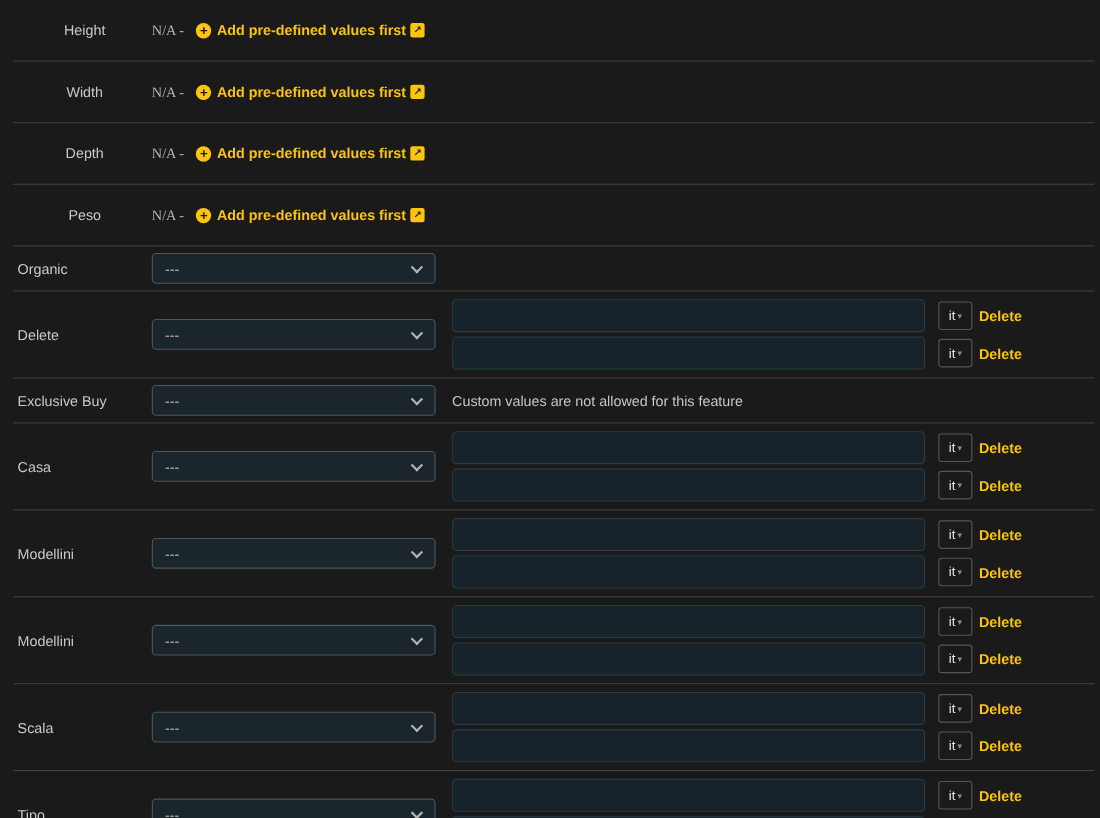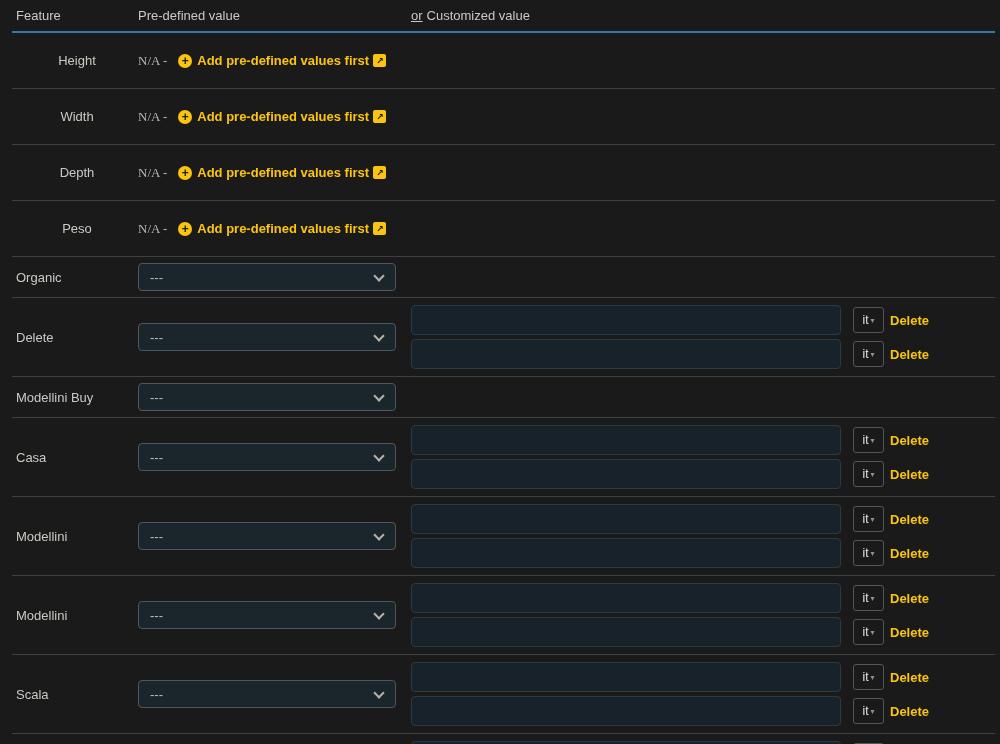--- a/index.html
+++ b/index.html
@@ -96,25 +96,20 @@
     margin-left:6px;
     color:var(--accent);font-weight:bold;cursor:pointer;text-decoration:none;
     flex-shrink:0;
   }
   .note{color:#c9c6c0;}
 </style>
 </head>
 <body>
 
 <div class="table">
-  <div class="hrow">
-    <div class="col1 hcell">Feature</div>
-    <div class="col2 hcell">Pre-defined value</div>
-    <div class="col3 hcell"><span class="or">or</span><span>Customized value</span></div>
-  </div>
   <div id="rows">
   <div class="row row-na">
     <div class="col1"><span class="flabel">Height</span></div>
     <div class="col2">
       <span class="na">N/A -</span>
       <a class="addlink">
         <span class="plus-ic">+</span>
         <span class="addtext">Add pre-defined values first</span>
         <span class="ext-ic">↗</span>
       </a>
@@ -197,27 +192,28 @@
       <span class="langtxt">it</span>
       <span class="caret">▾</span>
     </div>
     <a class="del">Delete</a>
   </div>
 </div>
         </div>
   </div>
 
   <div class="row row-select">
-    <div class="col1"><span class="flabel">Modellini Buy</span></div>
-    <div class="col2">
-      <div class="selwrap">
-        <select class="sel"><option>---</option></select>
-        <span class="chev"></span>
-      </div>
-    </div>
+    <div class="col1"><span class="flabel">Exclusive Buy</span></div>
+    <div class="col2">
+      <div class="selwrap">
+        <select class="sel"><option>---</option></select>
+        <span class="chev"></span>
+      </div>
+    </div>
+    <div class="col3"><span class="note">Custom values are not allowed for this feature</span></div>
   </div>
 
   <div class="row row-custom">
     <div class="col1"><span class="flabel">Casa</span></div>
     <div class="col2">
       <div class="selwrap">
         <select class="sel"><option>---</option></select>
         <span class="chev"></span>
       </div>
     </div>

